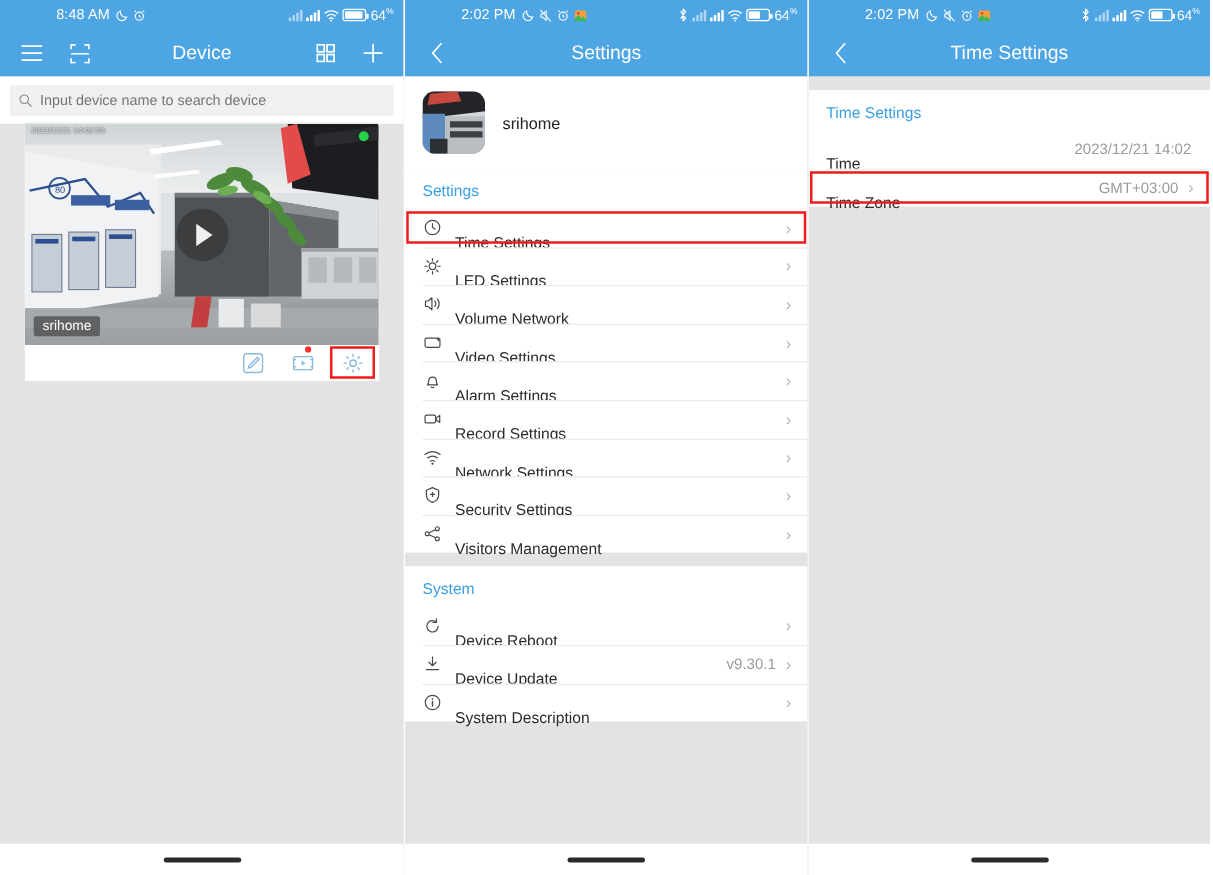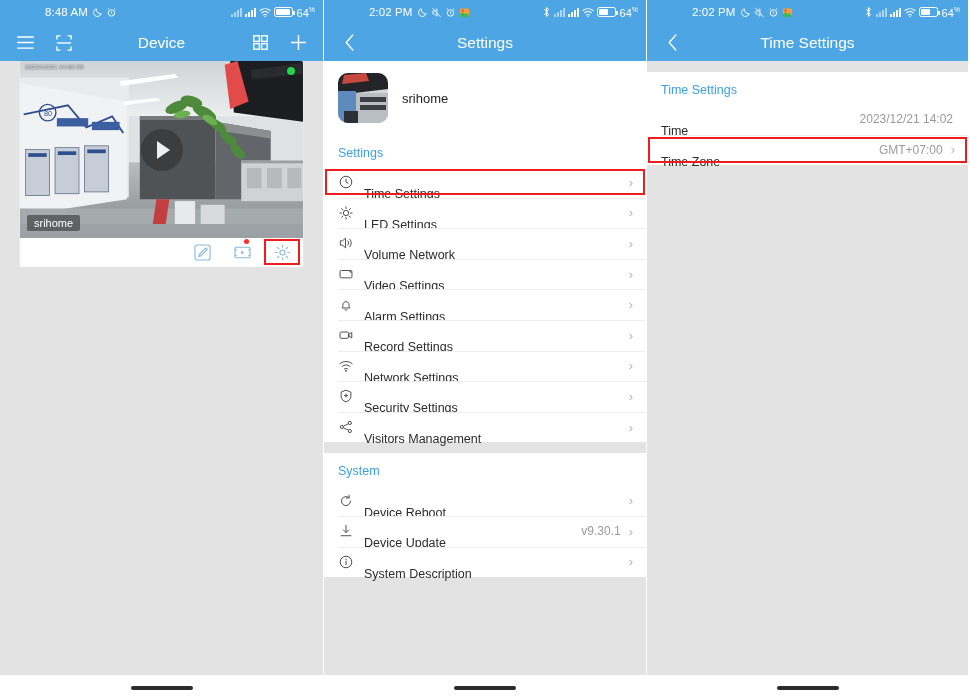--- a/index.html
+++ b/index.html
@@ -205,20 +205,31 @@
             </svg>
         </div>
         <div class="nav-btn">
           <svg width="17" height="17" viewBox="0 0 18 18">
               <path d="M9 1v16M1 9h16" stroke="#fff" stroke-width="1.5" fill="none"></path>
             </svg>
         </div>
       </div>
     </div>
 
+    <div class="search-wrap">
+      <div class="search-box">
+        <span>
+          <svg width="11" height="11" viewBox="0 0 14 14">
+              <circle cx="5.6" cy="5.6" r="4.3" fill="none" stroke="#8e8e8e" stroke-width="1.2"></circle>
+              <path d="M8.9 8.9 13 13" stroke="#8e8e8e" stroke-width="1.2"></path>
+            </svg>
+        </span>
+        <input type="text" placeholder="Input device name to search device" style="">
+      </div>
+    </div>
 
     <div class="dev-card">
       <div class="preview">
         <svg class="room" viewBox="0 0 307 177" preserveAspectRatio="none">
           <defs>
             <linearGradient id="ceil" x1="0" y1="0" x2="0" y2="1">
               <stop offset="0" stop-color="#cfd4d7"></stop>
                 <stop offset="1" stop-color="#eceeef"></stop>
             </linearGradient>
             <linearGradient id="flo" x1="0" y1="0" x2="0" y2="1">
@@ -638,21 +649,21 @@
       <div class="sec-head">Time Settings</div>
       <div class="list">
 
         <div class="row plain">
           <span class="row-label">Time</span>
           <span class="row-value" style="margin-right:2px;">2023/12/21 14:02</span>
         </div>
 
         <div class="row plain">
           <span class="row-label">Time Zone</span>
-          <span class="row-value">GMT+07:00</span>
+          <span class="row-value">GMT+03:00</span>
           <span class="chev">›</span>
           <div class="hl-row"></div>
         </div>
       </div>
       <div class="filler"></div>
     </div>
 
     <div class="homebar">
         <i></i>
       </div>

